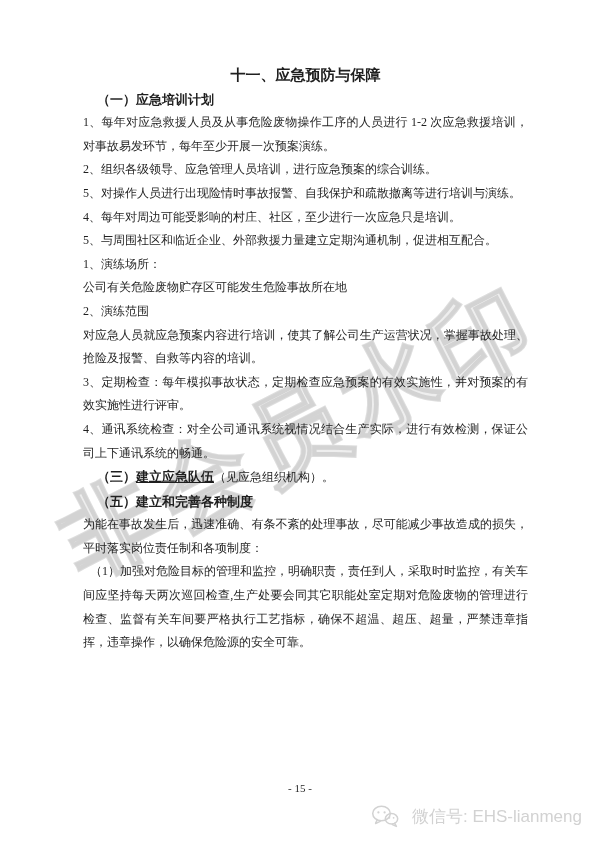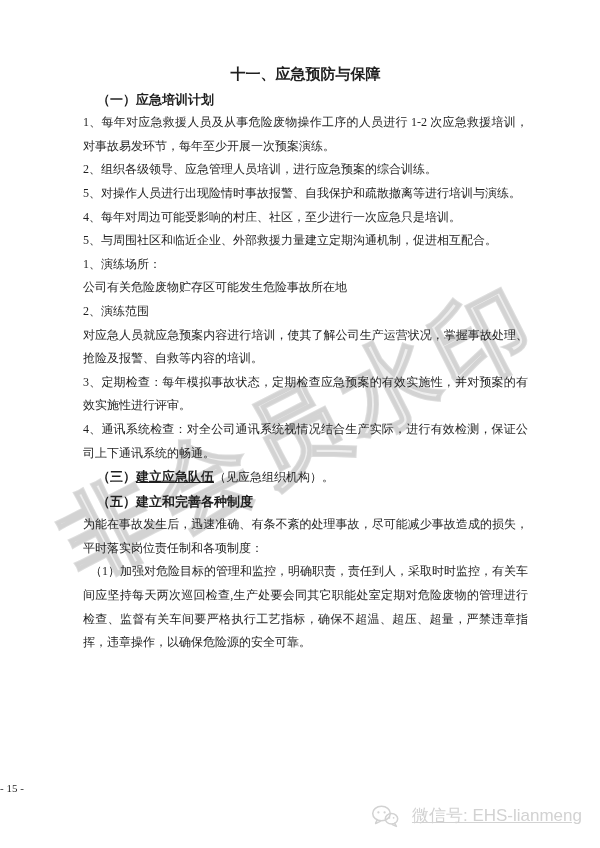--- a/index.html
+++ b/index.html
@@ -28,51 +28,50 @@
   }
   .content {
     position: absolute;
     left: 83px; top: 64px; width: 445px;
     font-size: 12px; line-height: 23.6px;
     text-align: justify;
     z-index: 1;
   }
   .doc-title {
     margin: 0;
-    font-family: Liberation Mono, monospace;
+    font-family: Liberation Serif, serif;
     font-size: 15px; font-weight: bold;
     text-align: center;
     line-height: 23.6px;
   }
   .para { margin: 0; }
   .indent { text-indent: 14px; }
   .indent-sub { text-indent: 7px; }
   .bold {
     font-weight: bold;
     font-family: "Liberation Sans", "DejaVu Sans", sans-serif;
   }
   .heading { font-size: 13px; }
   .underlined { text-decoration: underline; }
   .page-number {
     position: absolute;
     left: 0; top: 782px; width: 600px;
-    text-align: left;
+    text-align: center;
     font-size: 11px;
     color: #2a2a2a;
     z-index: 1;
   }
   .wechat-footer {
     position: absolute;
     top: 804px; right: 18px;
-    display: flex; align-items: flex-start; gap: 13px;
+    display: flex; align-items: flex-end; gap: 13px;
     color: #d2d2d2;
     font-family: "Liberation Sans", "DejaVu Sans", sans-serif;
     font-size: 17px;
     z-index: 1;
-    text-decoration: underline;
   }
   .wechat-footer svg { display: block; }
 </style>
 </head>
 <body>
 
 <div class="page">
 
   <div class="watermark">非会员水印</div>
 

